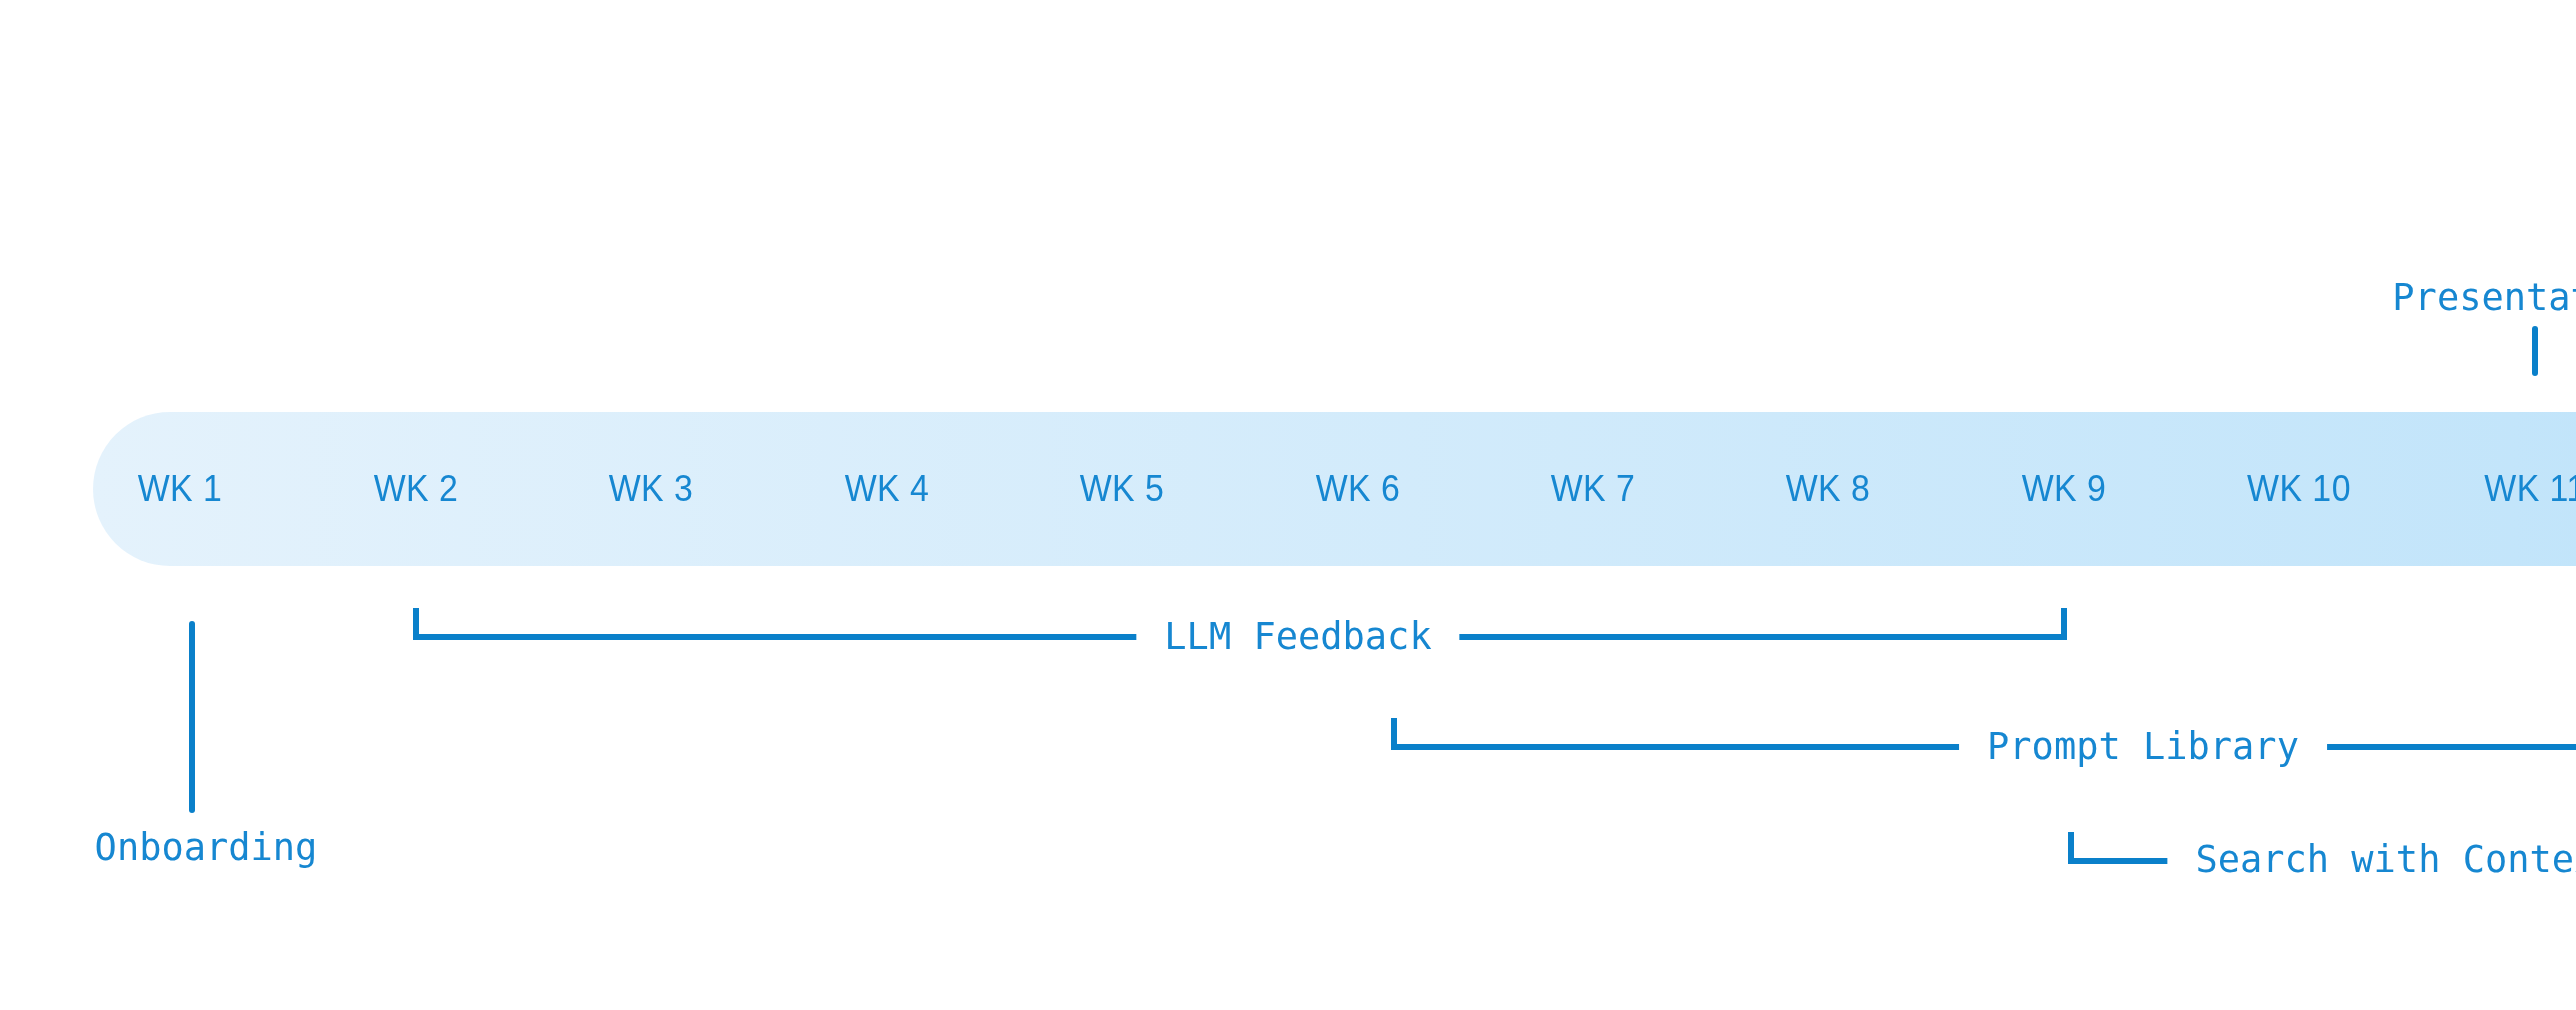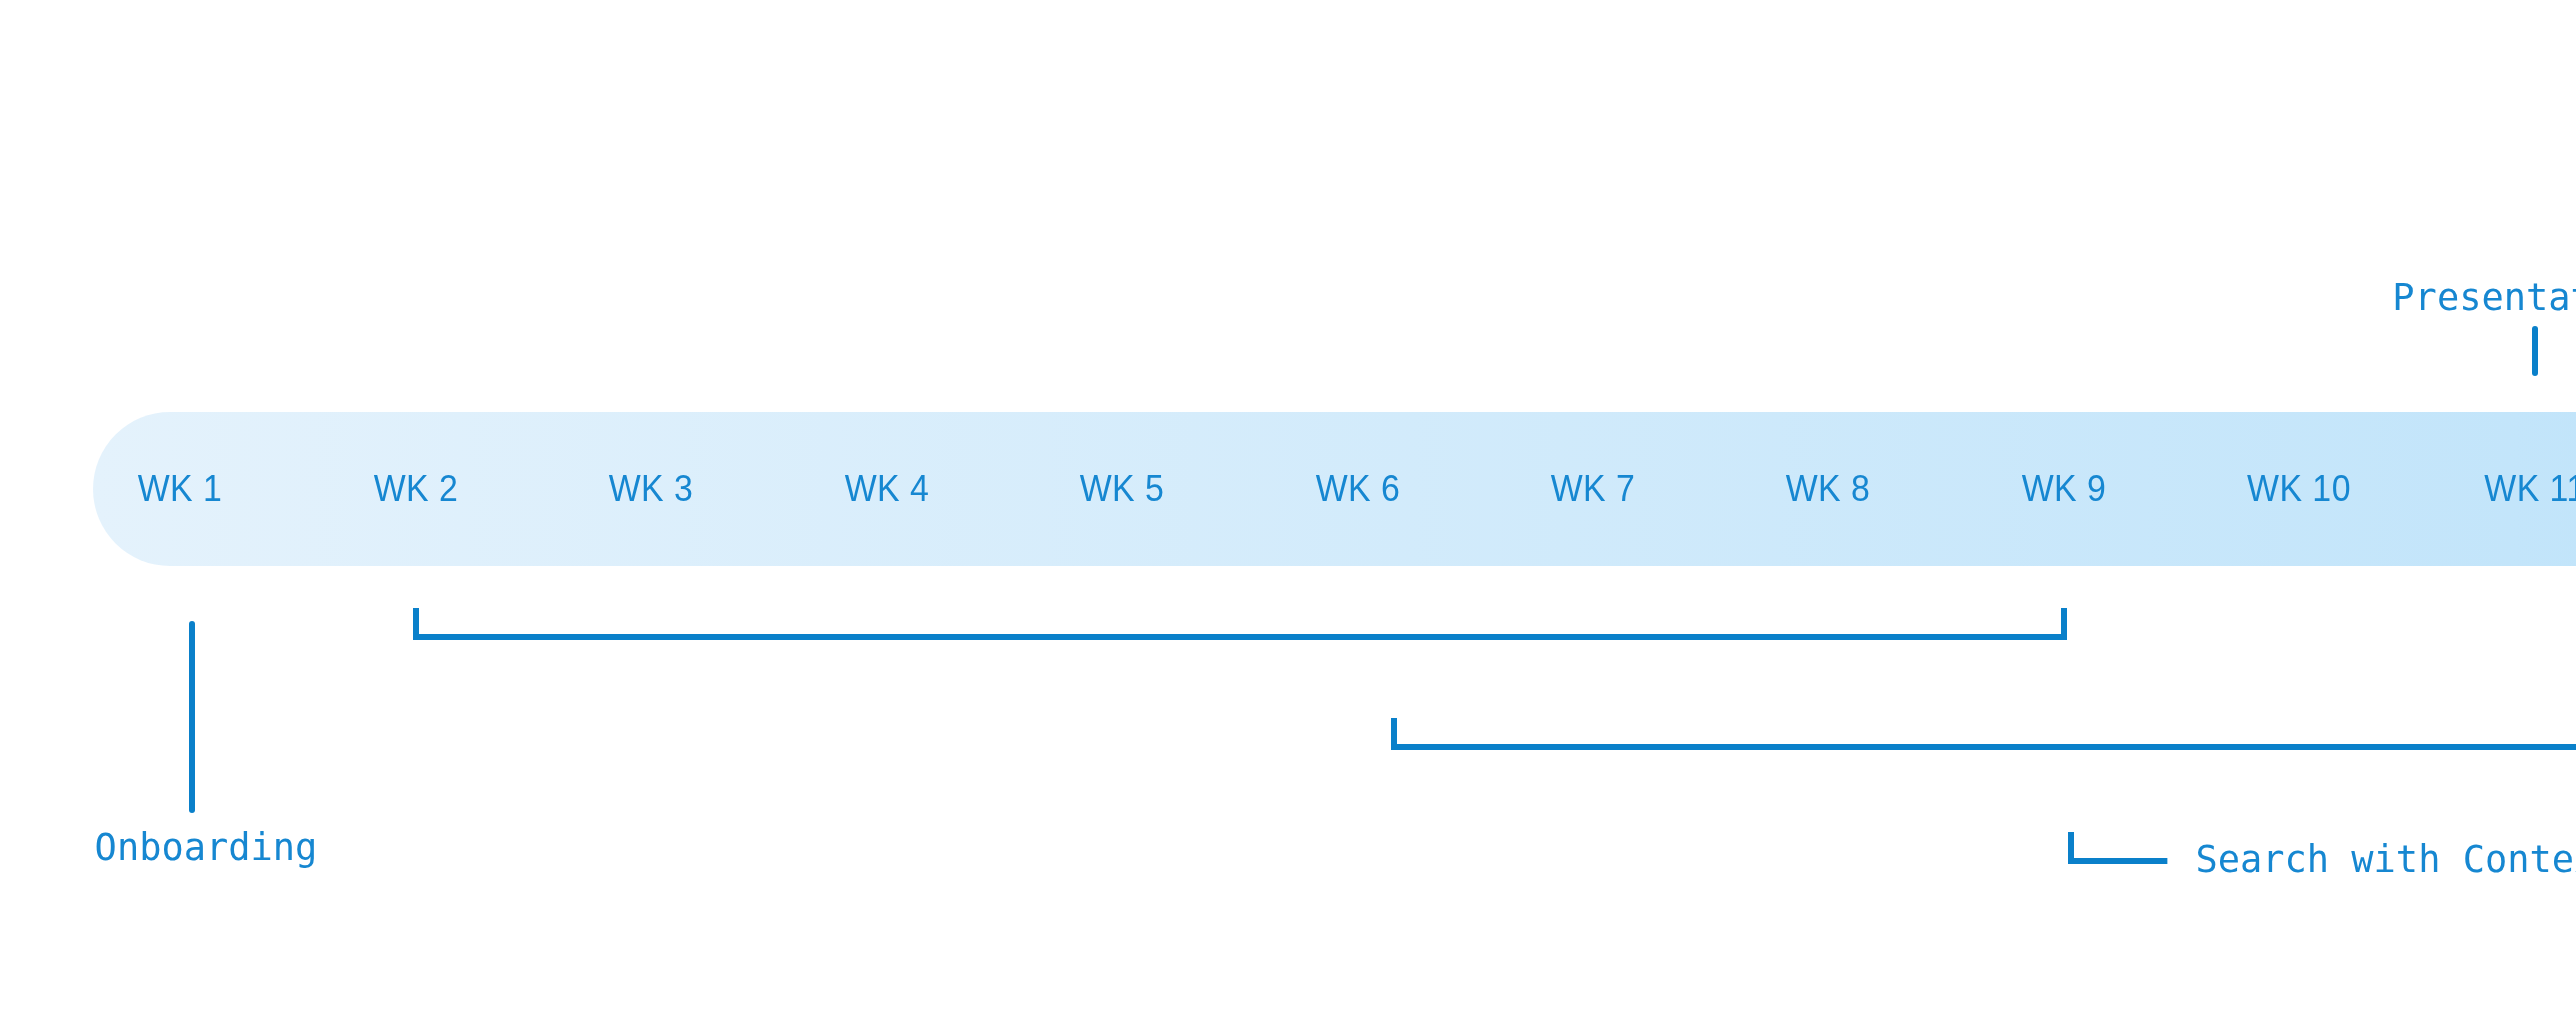--- a/index.html
+++ b/index.html
@@ -86,20 +86,22 @@
       <span class="week" style="left: 1828px;">WK 8</span>
       <span class="week" style="left: 2064px;">WK 9</span>
       <span class="week" style="left: 2299px;">WK 10</span>
       <span class="week" style="left: 2535px;">WK 11</span>
     </div>
 
   <div class="vline" style="left:189px; top:621px; height:192px;"></div>
   <div class="label-mono" style="left:206px; top:848px;">Onboarding</div>
 
   <div class="bracket" style="left:413px; top:608px; width:1654px;"></div>
+  <div class="label-mono phase-label" style="left:1298px; top:637px;">LLM Feedback</div>
 
   <div class="bracket" style="left:1391px; top:718px; width:1389px;"></div>
+  <div class="label-mono phase-label" style="left:2143px; top:747px;">Prompt Library</div>
 
   <div class="bracket" style="left:2068px; top:832px; width:712px;"></div>
   <div class="label-mono phase-label" style="left:2407px; top:860px;">Search with Context</div>
 
 </div>
 
 
 </body></html>

